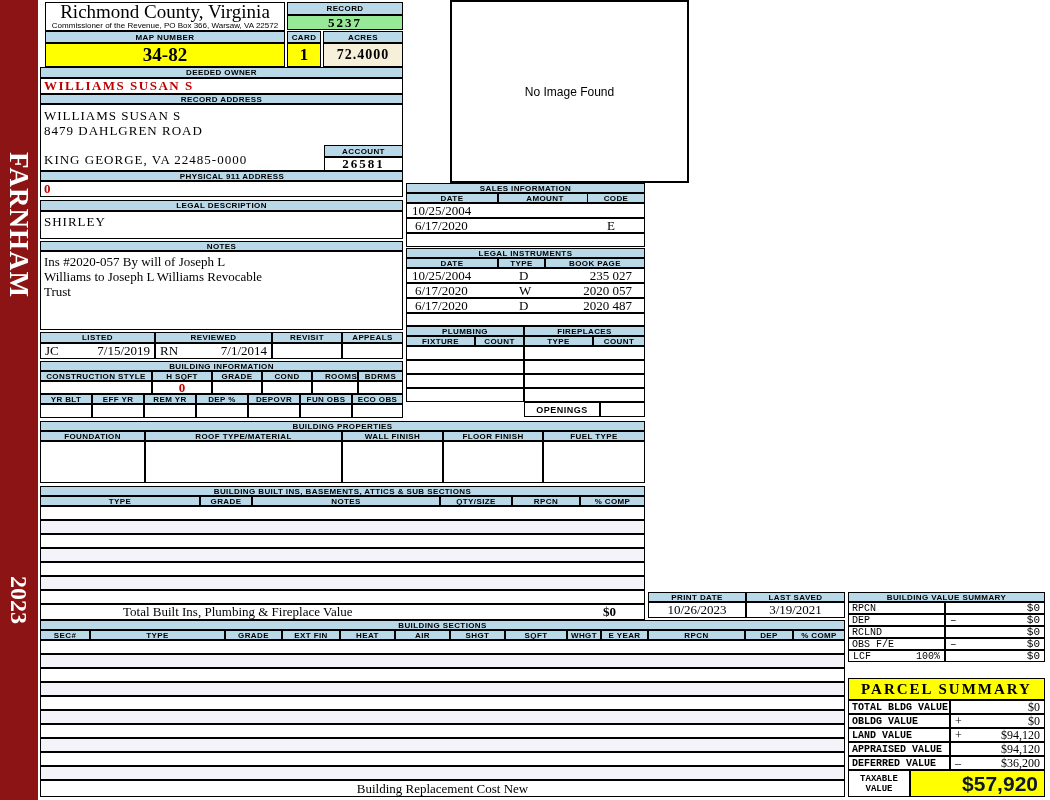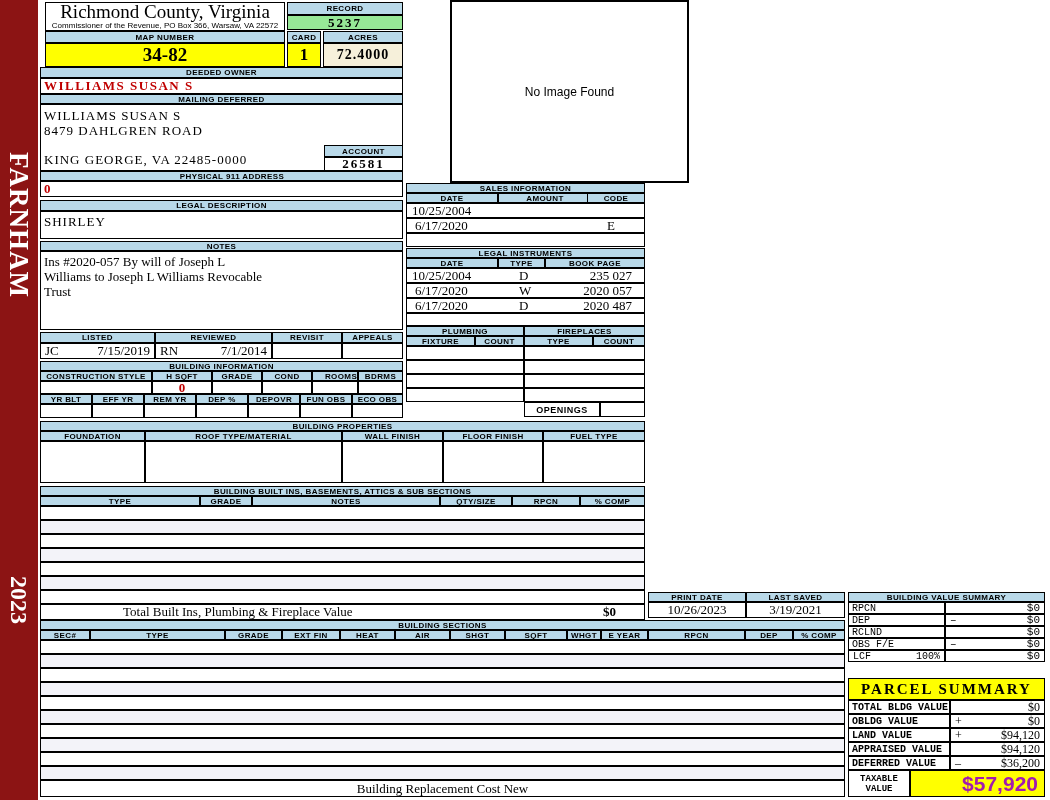--- a/index.html
+++ b/index.html
@@ -44,21 +44,21 @@
   <div class="c h" style="left:45px;top:31px;width:240px;height:12px;">MAP NUMBER</div>
   <div class="c h" style="left:287px;top:31px;width:34px;height:12px;">CARD</div>
   <div class="c h" style="left:323px;top:31px;width:80px;height:12px;">ACRES</div>
   <div class="c yellow center serif b" style="left:45px;top:43px;width:240px;height:24px;font-size:19px;">34-82</div>
   <div class="c yellow center serif b" style="left:287px;top:43px;width:34px;height:24px;font-size:17px;">1</div>
   <div class="c cream center m b" style="left:323px;top:43px;width:80px;height:24px;font-size:14px;letter-spacing:1px;">72.4000</div>
 
   <div class="c h" style="left:40px;top:67px;width:363px;height:11px;">DEEDED OWNER</div>
   <div class="c m red pl" style="left:40px;top:78px;width:363px;height:16px;letter-spacing:1.5px;">WILLIAMS SUSAN S</div>
 
-  <div class="c h" style="left:40px;top:94px;width:363px;height:10px;">MAILING DEFERRED</div>
+  <div class="c h" style="left:40px;top:94px;width:363px;height:10px;">RECORD ADDRESS</div>
   <div class="c blk" style="left:40px;top:104px;width:363px;height:67px;">
     <div class="m" style="position:absolute;left:3px;top:3px;letter-spacing:1px;">WILLIAMS SUSAN S</div>
     <div class="m" style="position:absolute;left:3px;top:18px;letter-spacing:1px;">8479 DAHLGREN ROAD</div>
     <div class="m" style="position:absolute;left:3px;top:47px;letter-spacing:1px;">KING GEORGE, VA 22485-0000</div>
   </div>
   <div class="c h" style="left:324px;top:145px;width:79px;height:12px;">ACCOUNT</div>
   <div class="c m b center" style="left:324px;top:157px;width:79px;height:14px;letter-spacing:2px;">26581</div>
 
   <div class="c h" style="left:40px;top:171px;width:363px;height:10px;padding-left:21px;">PHYSICAL 911 ADDRESS</div>
   <div class="c m red pl" style="left:40px;top:181px;width:363px;height:16px;">0</div>
@@ -283,15 +283,15 @@
   <div class="c m between" style="left:950px;top:742px;width:95px;height:14px;padding:0 4px;font-size:12px;">
     <span></span>
     <span>$94,120</span>
   </div>
   <div class="c sm b pl" style="left:848px;top:756px;width:102px;height:14px;">DEFERRED VALUE</div>
   <div class="c m between" style="left:950px;top:756px;width:95px;height:14px;padding:0 4px;font-size:12px;">
     <span>–</span>
     <span>$36,200</span>
   </div>
   <div class="c center" style="left:848px;top:770px;width:62px;height:27px;font:bold 9px 'Liberation Mono',monospace;text-align:center;line-height:10px;">TAXABLE VALUE</div>
-  <div class="c yellow right" style="left:910px;top:770px;width:135px;height:27px;padding-right:6px;font:bold 21px 'Liberation Sans',sans-serif;color:#a21caf;">$57,920</div>
+  <div class="c yellow right" style="left:910px;top:770px;width:135px;height:27px;padding-right:6px;font:bold 21px 'Liberation Sans',sans-serif;color:#0f172a;">$57,920</div>
 
 </div>
 
 </body></html>

